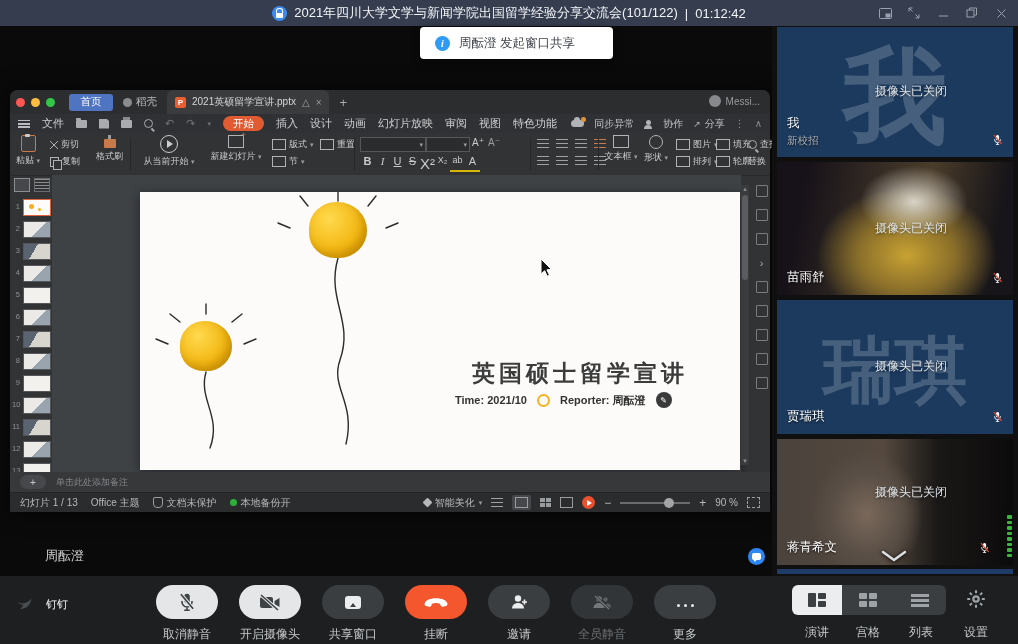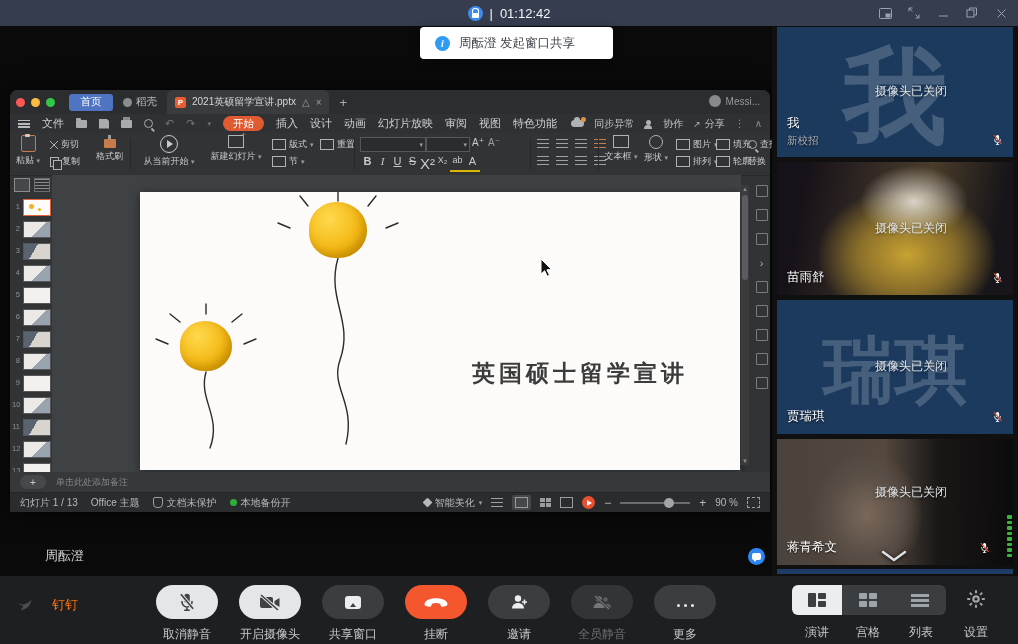--- a/index.html
+++ b/index.html
@@ -159,32 +159,33 @@
   .ic-shw::after{content:"";position:absolute;left:5px;bottom:2px;border-left:3px solid transparent;border-right:3px solid transparent;border-bottom:4px solid #3A3E41;}
   .seg{position:absolute;top:9px;height:30px;display:flex;align-items:center;justify-content:center;background:#3A3E41;}
   .seg.on{background:#ECEDEE;}
   .seglabel{position:absolute;top:48px;width:60px;text-align:center;font-size:12px;color:#C6C9CB;}
   .ic-speaker{display:grid;grid-template-columns:8px 8px;grid-template-rows:6px 6px;gap:2px;}
   .ic-speaker .L{grid-row:1/3;background:#3D4043;border-radius:1px;}
   .ic-speaker .c{background:#3D4043;border-radius:1px;}
   .ic-grid{display:grid;grid-template-columns:8px 8px;grid-template-rows:6px 6px;gap:2px;}
   .ic-grid i{background:#9EA3A7;border-radius:1px;display:block;}
   .ic-list{width:18px;height:13px;background:repeating-linear-gradient(to bottom,#9EA3A7 0 3px,transparent 3px 5px);}
-  .brand{left:16px;top:20px;display:flex;align-items:center;gap:18px;color:#f97316;font-size:13px;}
+  .brand{left:16px;top:20px;display:flex;align-items:center;gap:12px;color:#ffffff;font-size:11px;}
 </style>
 </head>
 <body>
 
 <div class="screen">
 
   <div class="ab tbar">
     <span class="lock">
         <span class="arc"></span>
         <span class="body"></span>
       </span>
+    <span>2021年四川大学文学与新闻学院出国留学经验分享交流会(101/122)</span>
     <span>|</span>
     <span>01:12:42</span>
   </div>
   <div class="ab winctl">
     <span class="wbtn">
         <svg width="13" height="11" viewBox="0 0 13 11">
           <rect x="0.5" y="0.5" width="12" height="10" rx="1" fill="none" stroke="#9AA2AE"></rect>
           <rect x="6.5" y="5.5" width="5" height="4" fill="#9AA2AE"></rect>
         </svg>
       </span>
@@ -490,20 +491,26 @@
             <path d="M40 130 L 30 122"></path>
               <path d="M66 122 L 66 112"></path>
               <path d="M92 130 L 102 122"></path>
             <path d="M104 152 L 116 147"></path>
               <path d="M28 152 L 16 147"></path>
           </g>
         </svg>
         <span class="ball" style="left:169px;top:10px;width:58px;height:56px"></span>
         <span class="ball" style="left:40px;top:129px;width:52px;height:50px"></span>
         <span class="ab stitle">英国硕士留学宣讲</span>
+        <span class="srow">
+          <span>Time: 2021/10</span>
+          <span class="clockic"></span>
+          <span>Reporter: 周酝澄</span>
+          <span class="penc">✎</span>
+        </span>
       </div>
       <div class="ab vsb">
         <span class="ar" style="top:1px">▲</span>
         <span class="thumbv"></span>
         <span class="ar" style="bottom:1px">▼</span>
       </div>
       <div class="ab rstrip">
         <span class="rsico"></span>
         <span class="rsico"></span>
         <span class="rsico"></span>

